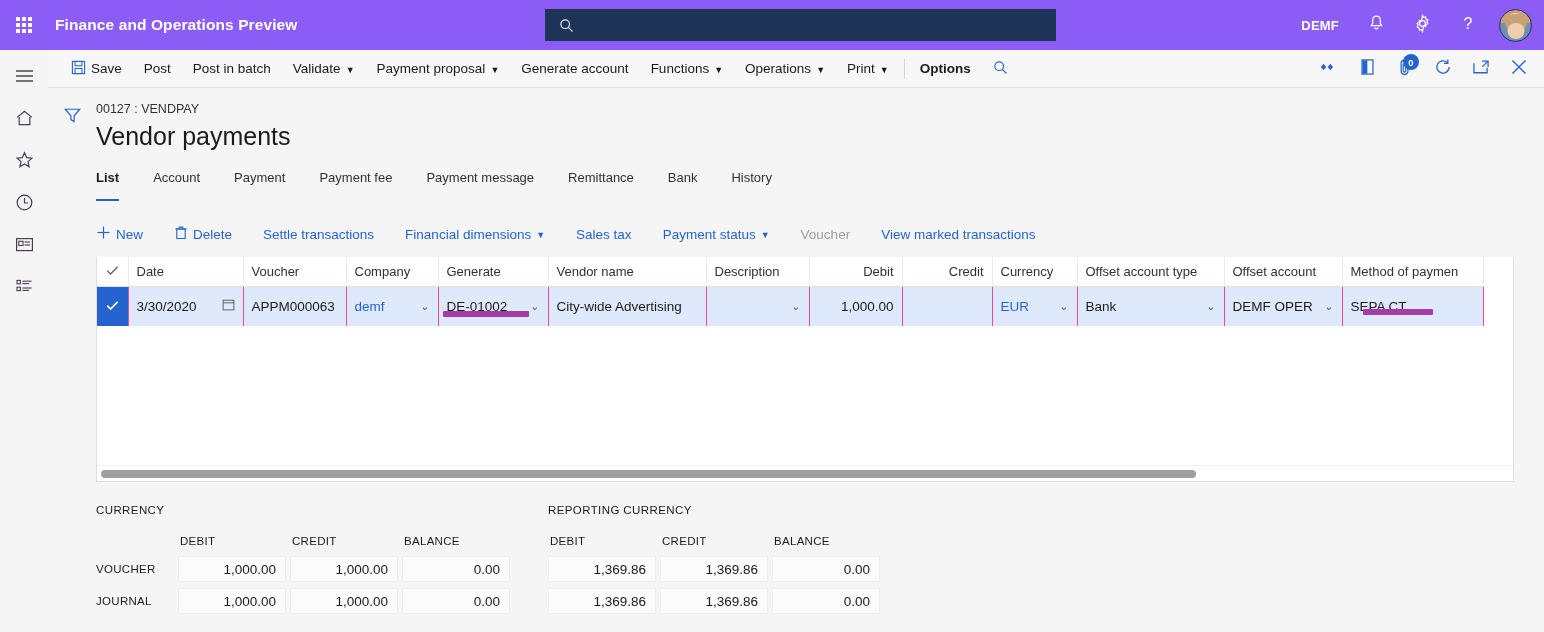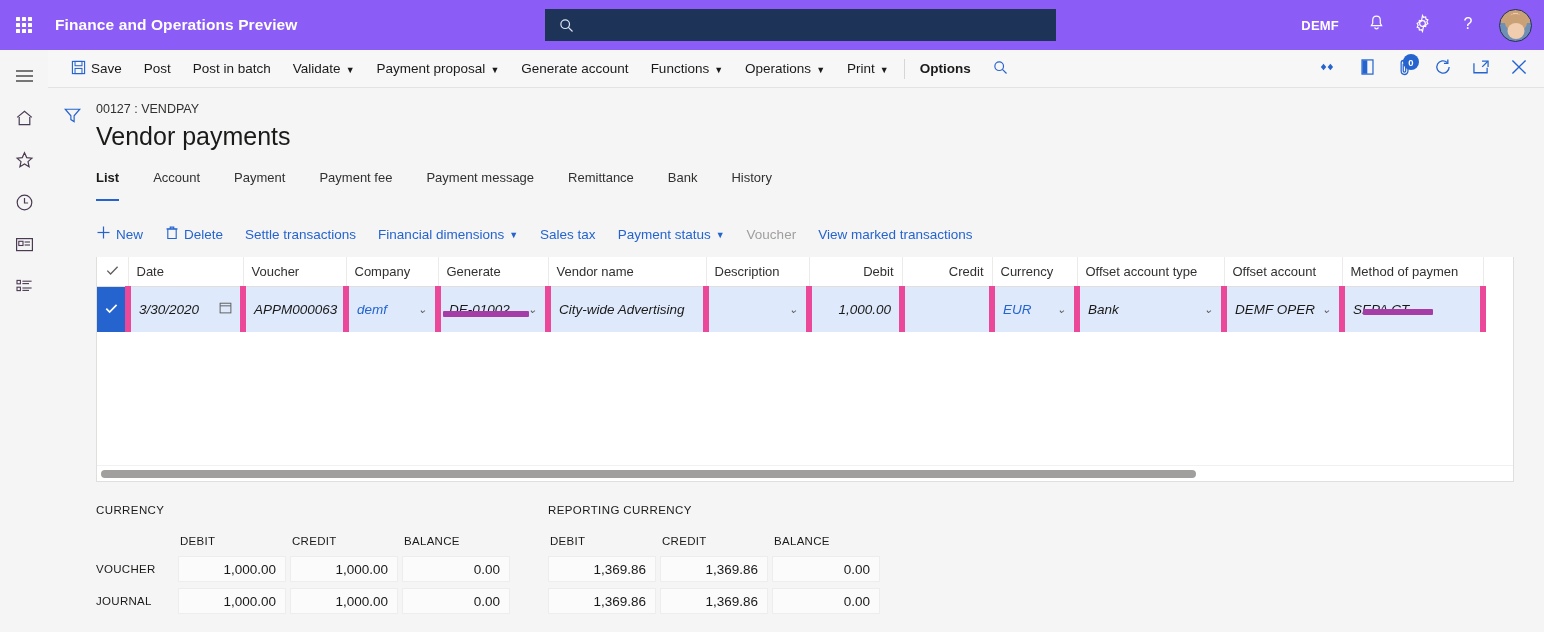--- a/index.html
+++ b/index.html
@@ -166,21 +166,21 @@
     cursor: pointer; padding-bottom: 16px; position: relative;
     white-space: nowrap;
   }
   .tab.active { color: #1b1a19; font-weight: bold; }
   .tab.active::after {
     content:""; position: absolute; left: 0; right: 0; bottom: 0;
     height: 2.5px; background: #2564cf;
   }
 
   
-  .gridbar { display: flex; align-items: center; margin-top: 18px; height: 30px; }
+  .gridbar { display: flex; align-items: center; margin-top: 18px; height: 30px; gap: 9px; }
   .gb {
     font-size: 13.5px; color: #2564cf; cursor: pointer;
     display: flex; align-items: center; gap: 5px;
     margin-right: 22px; white-space: nowrap;
   }
   .gb.disabled { color: #a19f9d; cursor: default; }
   .gb .chev { color:#2564cf; }
 
   
   .grid-shell {
@@ -199,28 +199,27 @@
     font-size: 13px; font-weight: normal; color: #323130;
     text-align: left; padding: 0 8px;
     border-bottom: 1px solid #e1dfdd;
     border-right: 1px solid #edebe9;
     background: #ffffff;
     white-space: nowrap; overflow: hidden;
     vertical-align: middle;
   }
   table.grid th.num { text-align: right; }
   table.grid td {
-    height: 46px;
+    height: 40px;
     font-size: 13.5px; color: #1b1a19;
     padding: 0 8px;
-    border-right: 6px solid #ec4899;
+    border-right: 1px solid #ec4899;
     background: #deeafc;
     white-space: nowrap; overflow: hidden;
     vertical-align: middle;
-    font-style: italic;
   }
   table.grid td.num { text-align: right; }
   td.link, .link-txt { color: #2564cf; }
   .cellflex { display:flex; align-items:center; justify-content: space-between; width: 100%; }
   .cellchev { color:#605e5c; font-size: 11px; margin-left: 6px; }
   .check-col { width: 31px; text-align: center !important; padding:0 !important; }
   th.check-col { color:#605e5c; }
   td.check-col { background: #2564cf !important; }
   .calicon { color:#605e5c; }
 

